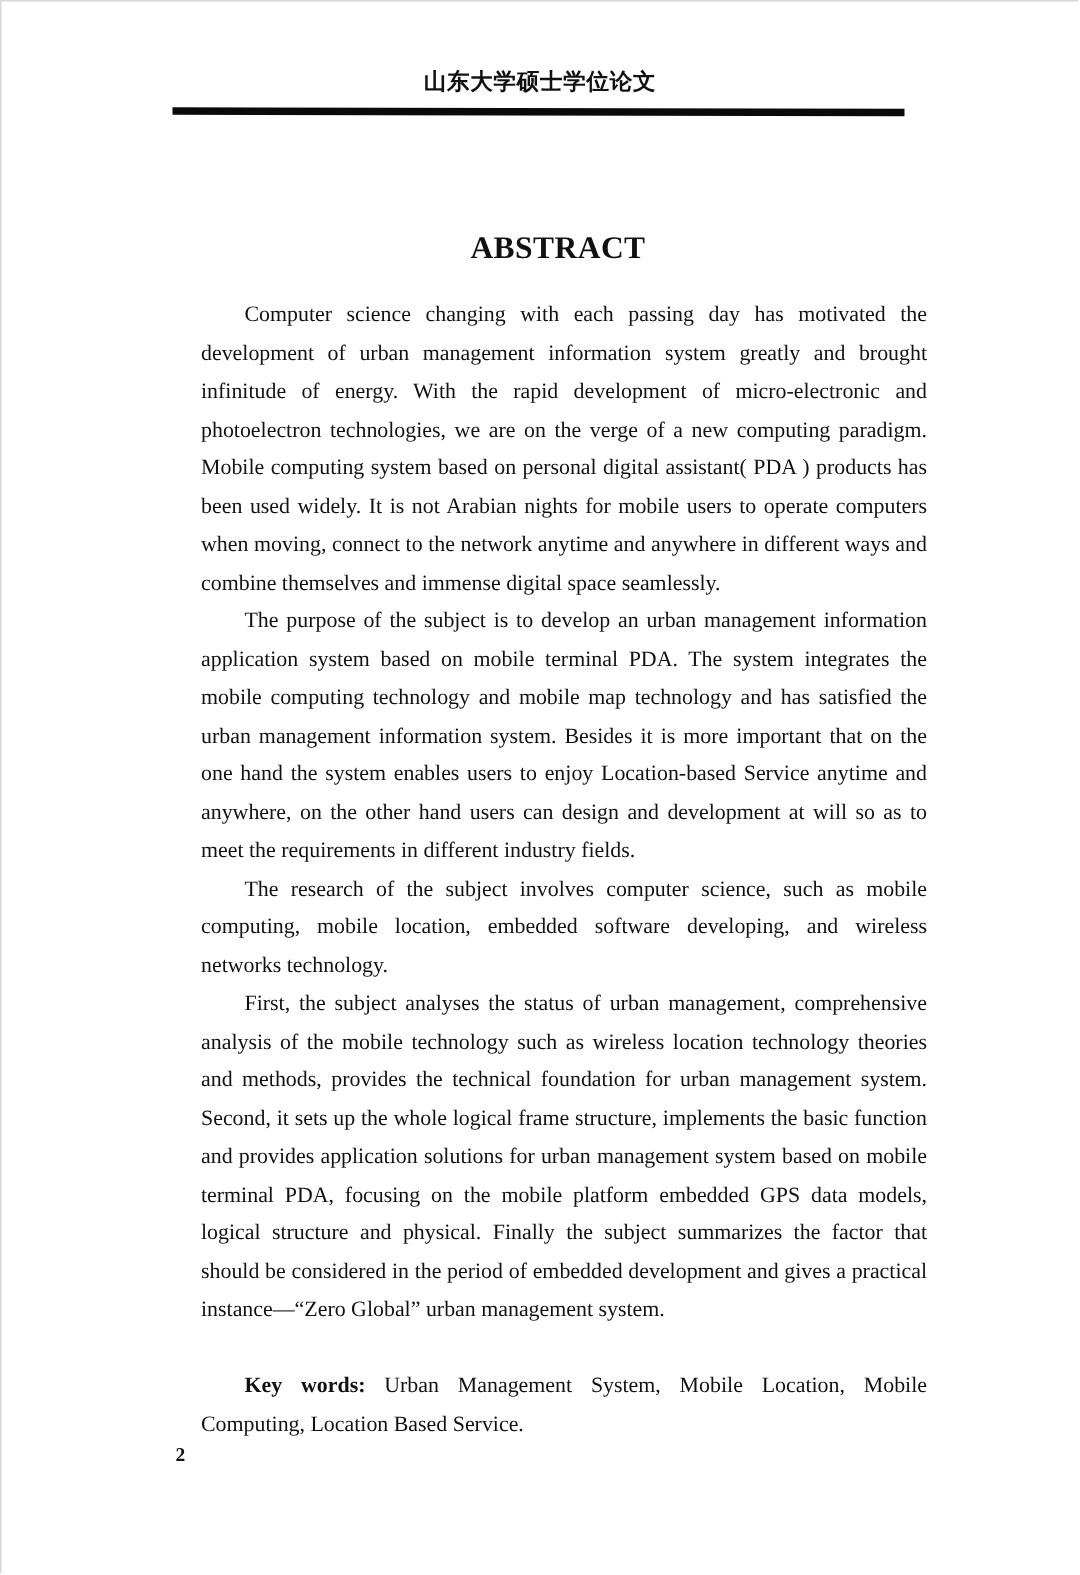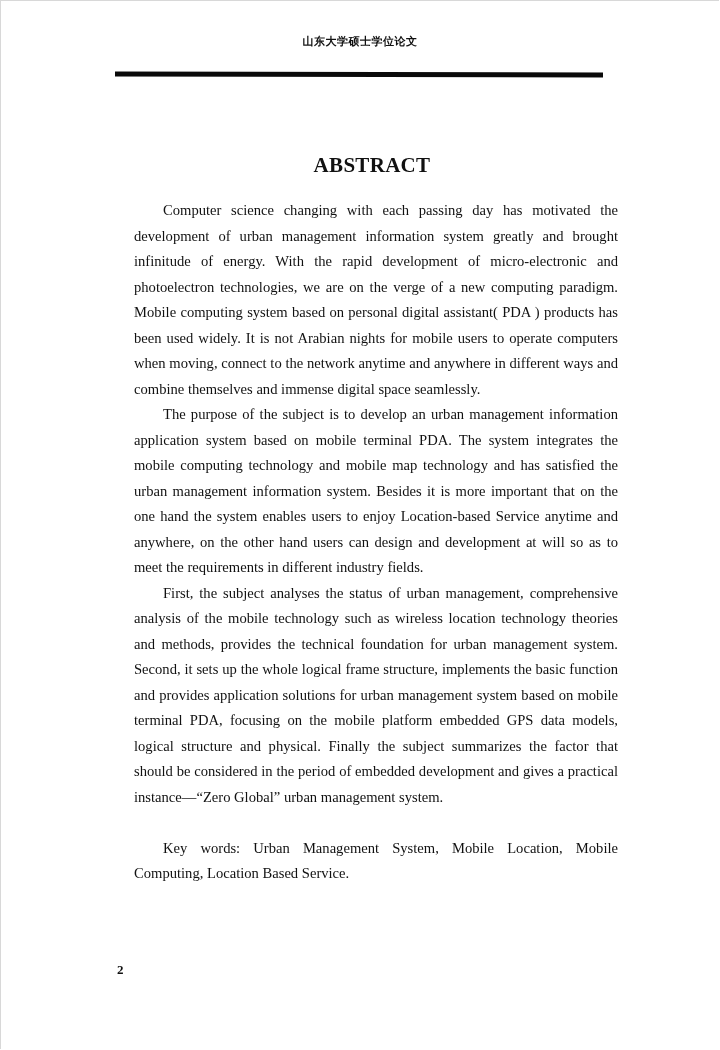--- a/index.html
+++ b/index.html
@@ -18,27 +18,27 @@
     .page-frame {
       position: absolute;
       left: 0; top: 0;
       width: 719px; height: 1049px;
       border-top: 1px solid #d8d8d8;
       border-left: 1px solid #d8d8d8;
       box-sizing: border-box;
     }
     .running-header {
       position: absolute;
-      top: 34px;
+      top: 45px;
       left: 0;
       width: 720px;
       text-align: center;
       font-family: "DejaVu Sans", "Liberation Sans", sans-serif;
       font-weight: bold;
-      font-size: 11px;
+      font-size: 15px;
       letter-spacing: 0.5px;
       color: #111;
     }
     .header-rule {
       position: absolute;
       left: 115px;
       top: 72px;
       width: 488px;
       height: 5px;
       background: #0a0a0a;
@@ -66,21 +66,21 @@
       margin: 0;
       text-align: justify;
       text-indent: 29px;
     }
     .keywords {
       margin: 25.5px 0 0 0;
       text-align: justify;
       text-indent: 29px;
     }
     .kw-label {
-      font-weight: normal;
+      font-weight: bold;
     }
     .page-number {
       position: absolute;
       left: 117px;
       top: 962px;
       font-size: 13px;
       font-weight: bold;
     }
   </style>
 </head>
@@ -89,17 +89,18 @@
 <div class="page-frame"></div>
 
 <div class="running-header">山东大学硕士学位论文</div>
 <div class="header-rule"></div>
 
 <h1 class="title" style="margin:12px;text-align:center;">ABSTRACT</h1>
 
 <div class="body">
   <p class="para">Computer science changing with each passing day has motivated the development of urban management information system greatly and brought infinitude of energy. With the rapid development of micro-electronic and photoelectron technologies, we are on the verge of a new computing paradigm. Mobile computing system based on personal digital assistant( PDA ) products has been used widely. It is not Arabian nights for mobile users to operate computers when moving, connect to the network anytime and anywhere in different ways and combine themselves and immense digital space seamlessly.</p>
   <p class="para">The purpose of the subject is to develop an urban management information application system based on mobile terminal PDA. The system integrates the mobile computing technology and mobile map technology and has satisfied the urban management information system. Besides it is more important that on the one hand the system enables users to enjoy Location-based Service anytime and anywhere, on the other hand users can design and development at will so as to meet the requirements in different industry fields.</p>
+  <p class="para">The research of the subject involves computer science, such as mobile computing, mobile location, embedded software developing, and wireless networks technology.</p>
   <p class="para">First, the subject analyses the status of urban management, comprehensive analysis of the mobile technology such as wireless location technology theories and methods, provides the technical foundation for urban management system. Second, it sets up the whole logical frame structure, implements the basic function and provides application solutions for urban management system based on mobile terminal PDA, focusing on the mobile platform embedded GPS data models, logical structure and physical. Finally the subject summarizes the factor that should be considered in the period of embedded development and gives a practical instance—“Zero Global” urban management system.</p>
   <p class="keywords"><span class="kw-label">Key words:</span><span> Urban Management System, Mobile Location, Mobile Computing, Location Based Service.</span></p>
 </div>
 
 <div class="page-number">2</div>
 
 </body></html>

